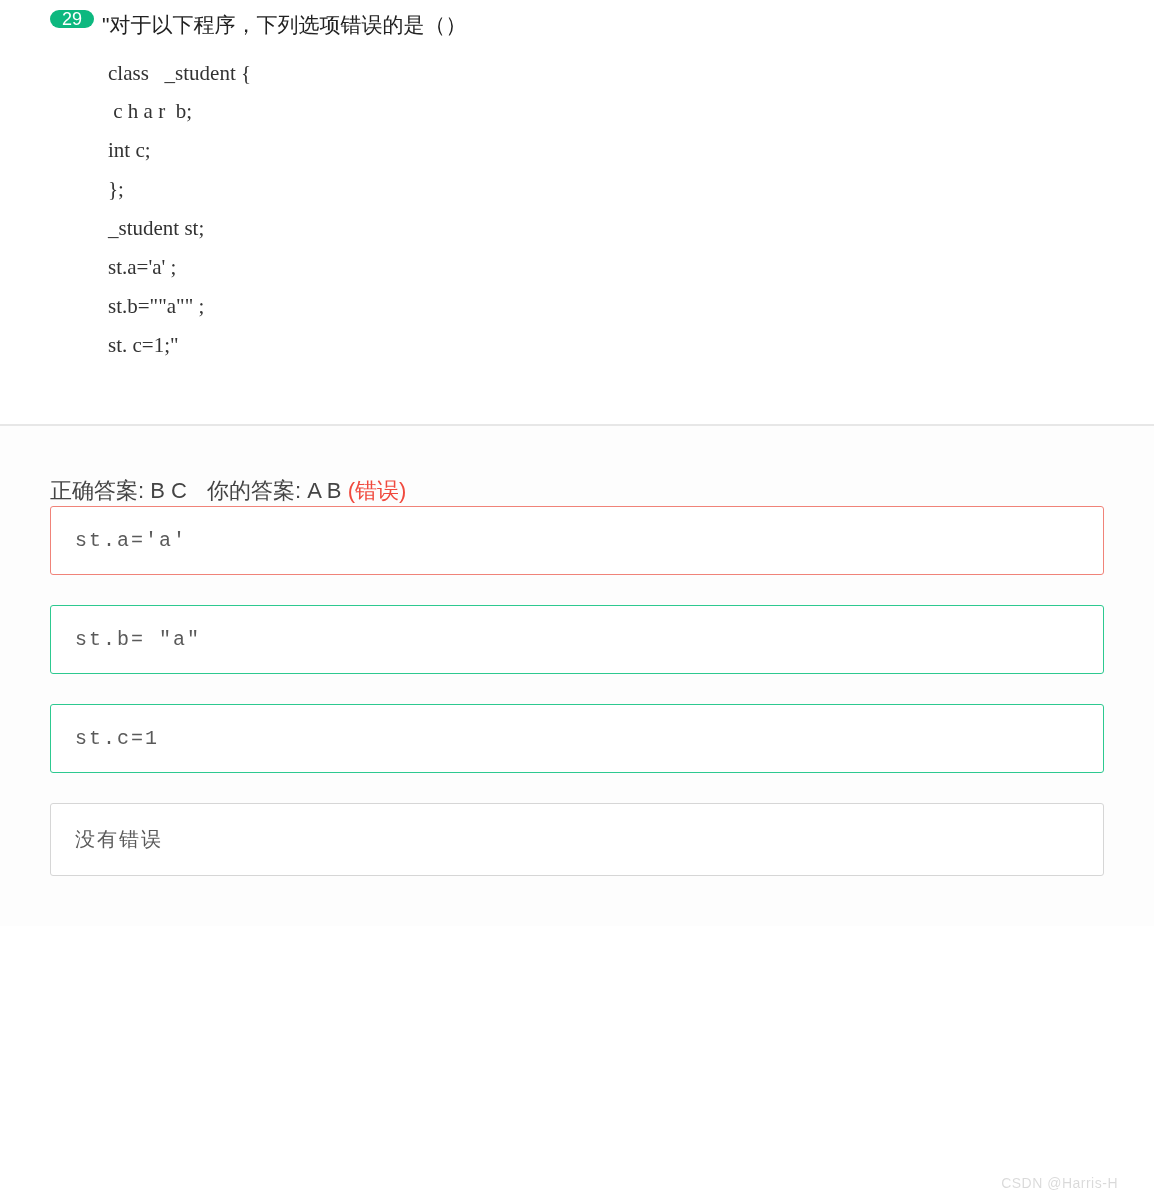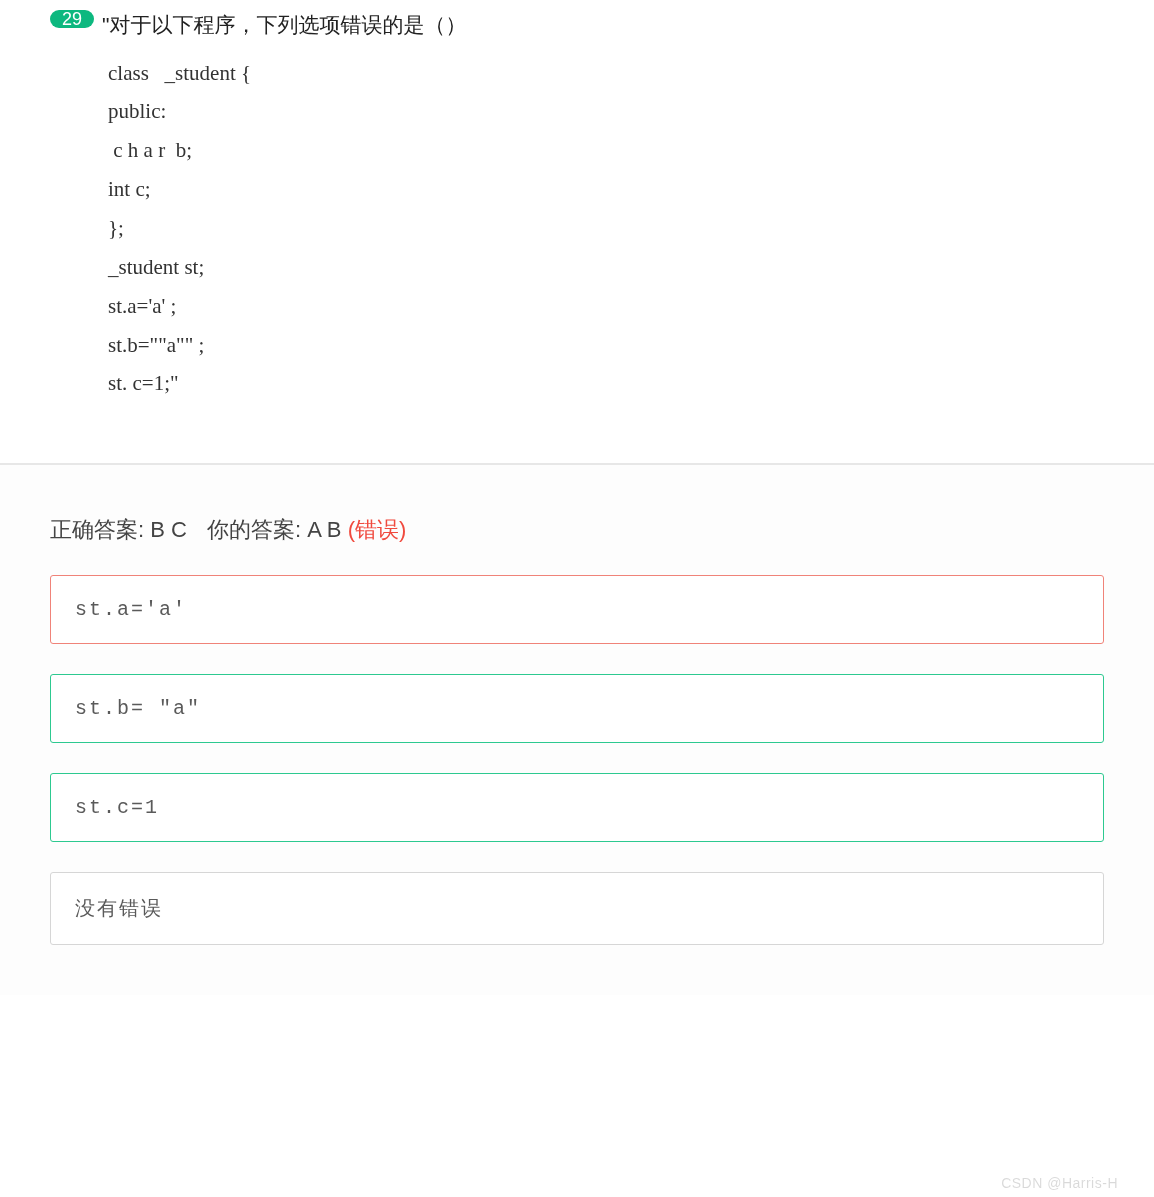--- a/index.html
+++ b/index.html
@@ -46,21 +46,20 @@
     }
     .code-line { white-space: pre; font-family: Liberation Serif, serif; }
     .answer-section {
       border-top: 2px solid #e7e7e7;
       background: #fdfdfd;
       padding: 50px 50px 20px 50px;
     }
     .answer-line {
       font-size: 22px;
       color: #444;
-      margin-bottom: 30px;
     }
     .answer-wrong { color: #f04a3e; }
     .sep { display: inline-block; width: 14px; }
     .option {
       border: 1.5px solid;
       border-radius: 3px;
       padding: 22px 24px;
       margin-bottom: 30px;
       font-family: "Courier New", Consolas, monospace;
       font-size: 20px;
@@ -84,21 +83,20 @@
 </head>
 <body>
 
 <div class="question-section">
   <div class="question-header">
     <span class="badge">29</span>
     <span class="question-title">"对于以下程序，下列选项错误的是（）</span>
   </div>
   <div class="code-block">
     <div class="code-line">class   _student {</div>
-    <div class="code-line">public:</div>
     <div class="code-line"> c h a r  b;</div>
     <div class="code-line">int c;</div>
     <div class="code-line">};</div>
     <div class="code-line">_student st;</div>
     <div class="code-line">st.a='a' ;</div>
     <div class="code-line">st.b=""a"" ;</div>
     <div class="code-line">st. c=1;"</div>
   </div>
 </div>
 

